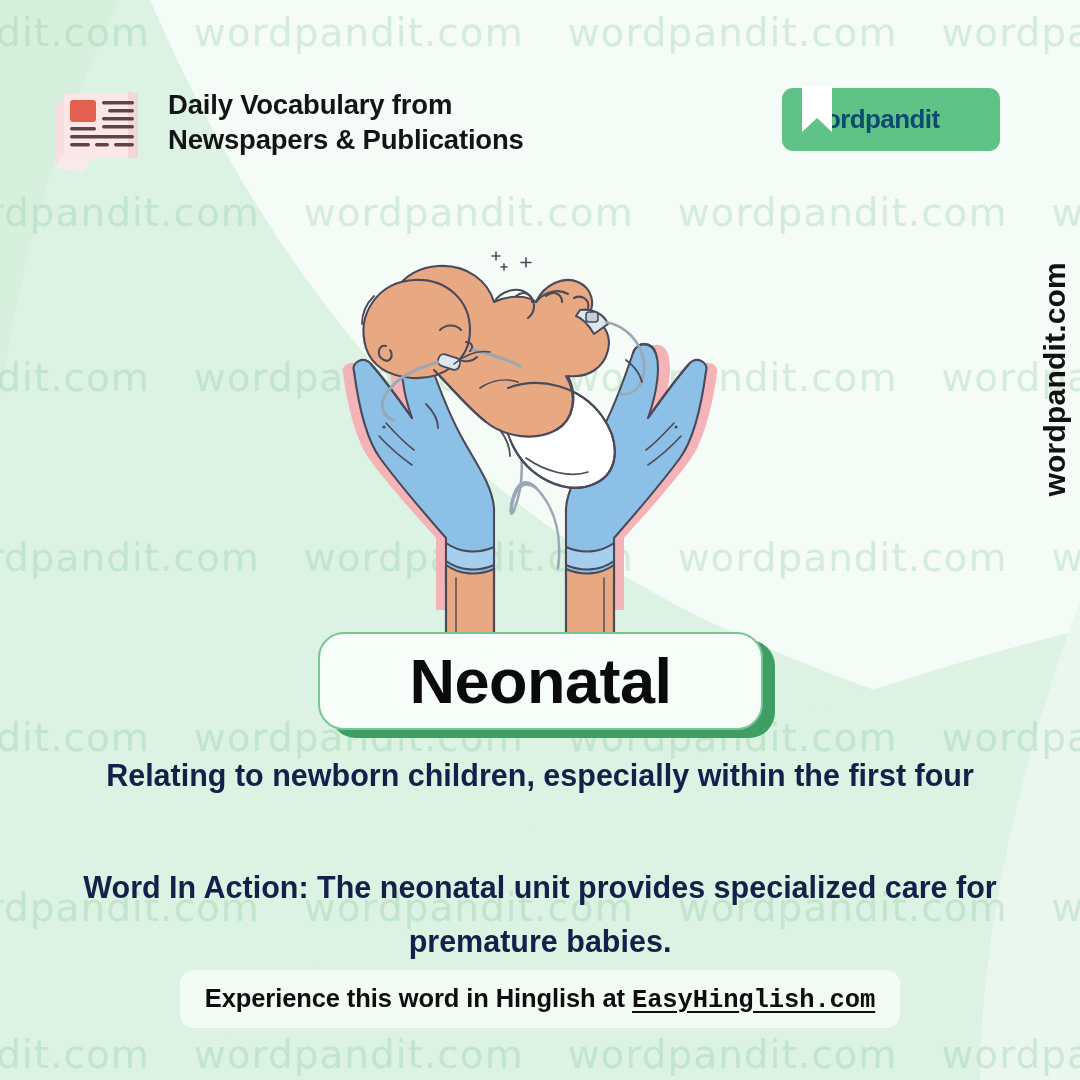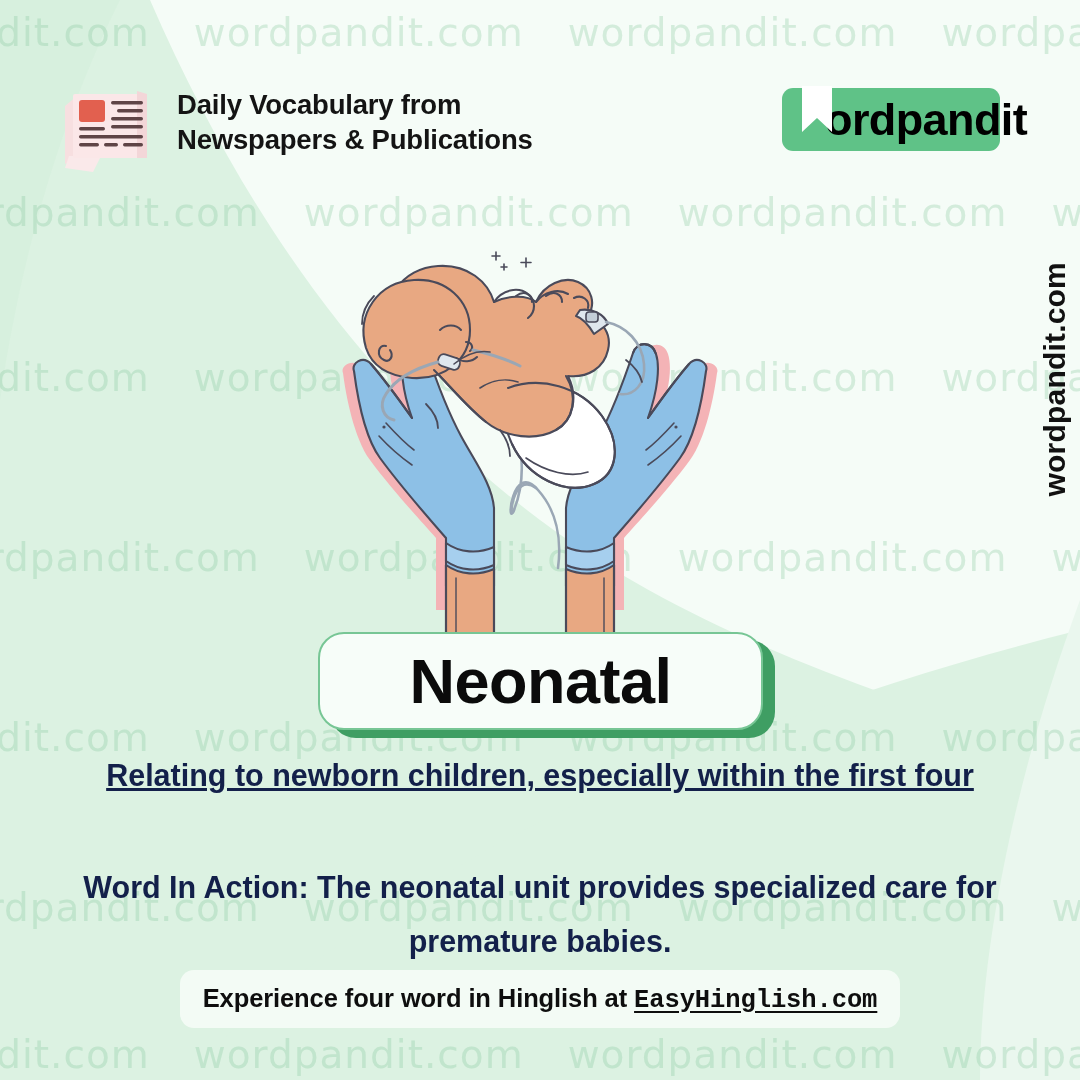--- a/index.html
+++ b/index.html
@@ -32,21 +32,21 @@
     font-size:39px;
     font-weight:400;
     letter-spacing:1px;
     color:rgba(132,198,154,0.30);
     font-family:"DejaVu Sans", sans-serif;
   }
   .wm-row span { margin-right:44px; }
 
   
   .header {
-    position:absolute; left:51px; top:72px;
+    position:absolute; left:42px; top:72px;
     display:flex; align-items:center; gap:14px;
   }
   .news-icon { width:112px; height:100px; flex:none; }
   .header-title {
     font-size:27.5px; font-weight:bold; color:#141414;
     line-height:1.28; letter-spacing:-0.2px;
     white-space:pre-line;
   }
 
   
@@ -55,21 +55,21 @@
     width:218px; height:63px;
     background:#5fc287;
     border-radius:11px;
     display:flex; align-items:center;
   }
   .brand-mark {
     position:absolute; left:18px; top:-4px;
     width:34px; height:56px;
   }
   .brand-text {
-    color:#000000; font-size:45px; font-weight:bold;
+    color:#0c4a6e; font-size:26px; font-weight:bold;
     letter-spacing:-0.6px;
     margin-left:43px;
   }
 
   
   .side-text {
     position:absolute;
     right:8px; top:262px;
     font-size:30px; font-weight:bold; color:#111;
     writing-mode:vertical-rl;
@@ -107,21 +107,20 @@
   }
 
   
   .definition {
     position:absolute;
     left:0; right:0; top:748px;
     text-align:center;
     font-size:30.5px; font-weight:bold; color:#13204a;
     line-height:1.78;
     padding:0 8px;
-    text-decoration:underline;
   }
   .in-action {
     position:absolute;
     left:-14px; right:-14px; top:860px;
     text-align:center;
     font-size:30.5px; font-weight:bold; color:#13204a;
     line-height:1.78;
   }
 
   
@@ -322,17 +321,17 @@
     <div>Relating to newborn children, especially within the first four</div>
   </div>
 
   <div class="in-action">
     <div>Word In Action: The neonatal unit provides specialized care for</div>
     <div>premature babies.</div>
   </div>
 
   <div class="footer-pill">
     <div class="footer-text">
-      <span>Experience four word in Hinglish at </span><u>EasyHinglish.com</u>
+      <span>Experience this word in Hinglish at </span><u>EasyHinglish.com</u>
     </div>
   </div>
 
 </div>
 
 </body></html>

